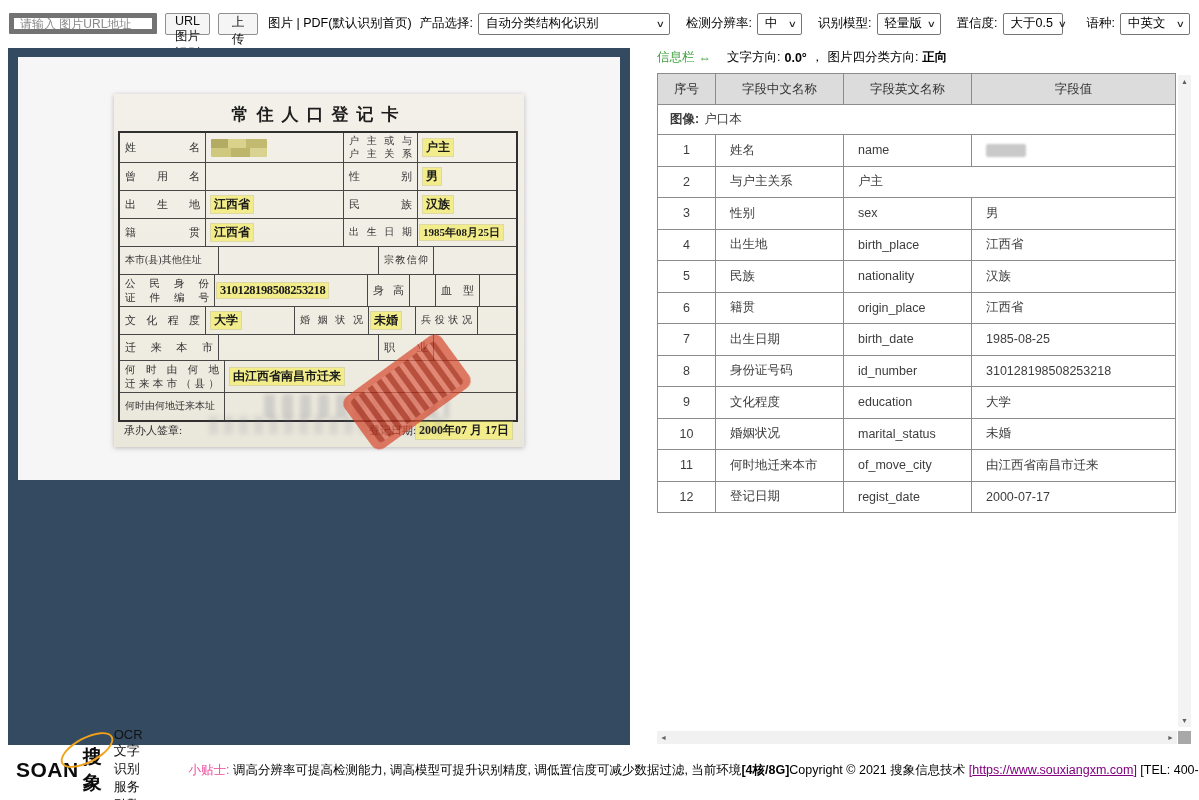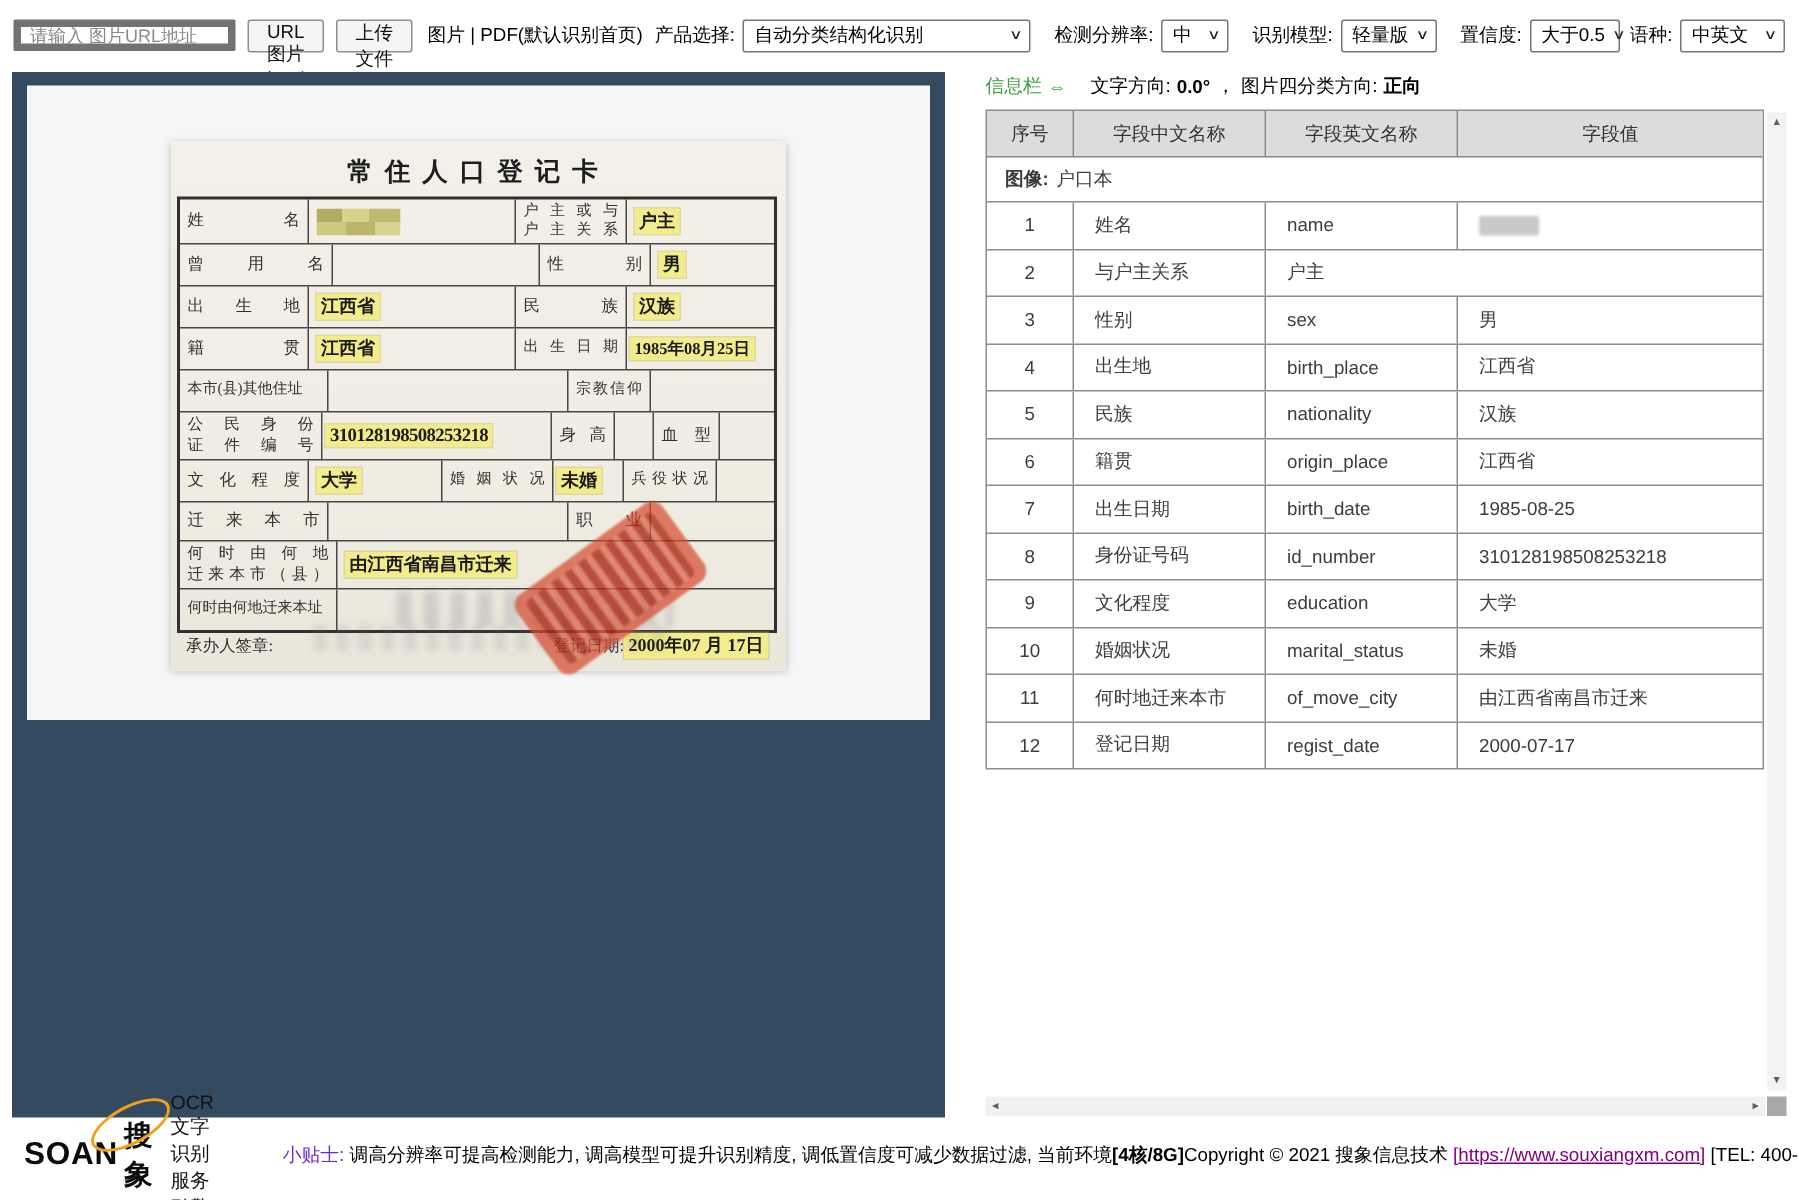--- a/index.html
+++ b/index.html
@@ -97,21 +97,21 @@
   
   .footer { position:absolute; left:0; top:748px; width:1199px; height:52px; background:#fff;
             display:flex; align-items:center; padding:0 12px 8px 16px; }
   .logo { position:relative; display:flex; align-items:center; gap:4px; }
   .logo-en { font-size:21px; font-weight:800; letter-spacing:.5px; color:#0c0c0c; }
   .logo-cn { font-size:19px; font-weight:700; color:#0c0c0c; }
   .logo-ellipse { position:absolute; left:42px; top:-7px; width:58px; height:26px;
                   border:2px solid #f2a21a; border-radius:50%; transform:rotate(-28deg); pointer-events:none; }
   .tagline { margin-left:12px; font-size:13px; color:#111; }
   .tip { margin-left:46px; white-space:nowrap; }
-  .tip-label { color:#6d28d9; }
+  .tip-label { color:#ec4899; }
   .copyright { margin-left:auto; margin-right:4px; white-space:nowrap; }
   .link { color:#800080; text-decoration:underline; }
   .bracket { color:#800080; }
 </style>
 </head>
 <body>
 
 <header class="toolbar">
   <input class="url-input" type="text" placeholder="请输入 图片URL地址" style="">
   <button class="tb-btn">URL图片识别</button>
@@ -132,21 +132,21 @@
     <span style="margin-left:11px">识别模型:</span>
     <div class="sel sel-model">
       <span>轻量版</span>
       <span class="chev">∨</span>
     </div>
     <span style="margin-left:11px">置信度:</span>
     <div class="sel sel-conf">
       <span>大于0.5</span>
       <span class="chev">∨</span>
     </div>
-    <span style="margin-left:2px">语种:</span>
+    <span style="margin-left:19px">语种:</span>
     <div class="sel sel-lang">
       <span>中英文</span>
       <span class="chev">∨</span>
     </div>
   </div>
 </header>
 
 <section class="left-panel">
   <div class="canvas">
     <div class="doc">
@@ -164,21 +164,21 @@
           <div class="dc" style="width:74px">
               <span class="lblj" style="font-size:10px">户主或与
 户主关系</span>
             </div>
           <div class="dc" style="flex:1">
               <span class="dval hl">户主</span>
             </div>
         </div>
 
         <div class="drow" style="height:28px">
-          <div class="dc" style="width:102px">
+          <div class="dc" style="width:86px">
               <span class="lblj">曾用名</span>
             </div>
           <div class="dc" style="width:138px"></div>
           <div class="dc" style="width:74px">
               <span class="lblj">性别</span>
             </div>
           <div class="dc" style="flex:1">
               <span class="dval hl">男</span>
             </div>
         </div>

